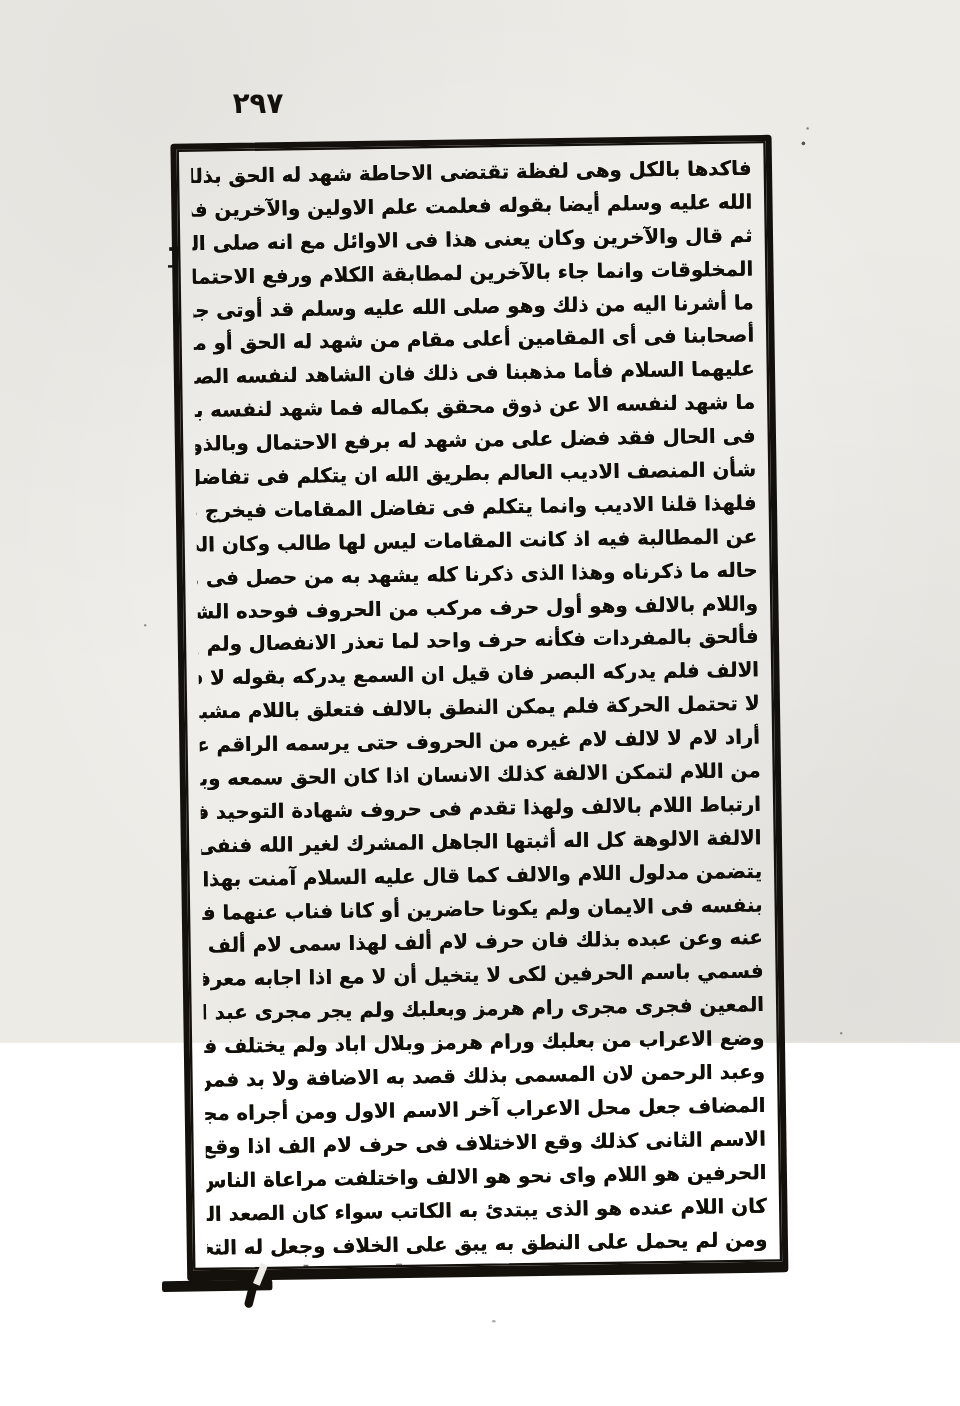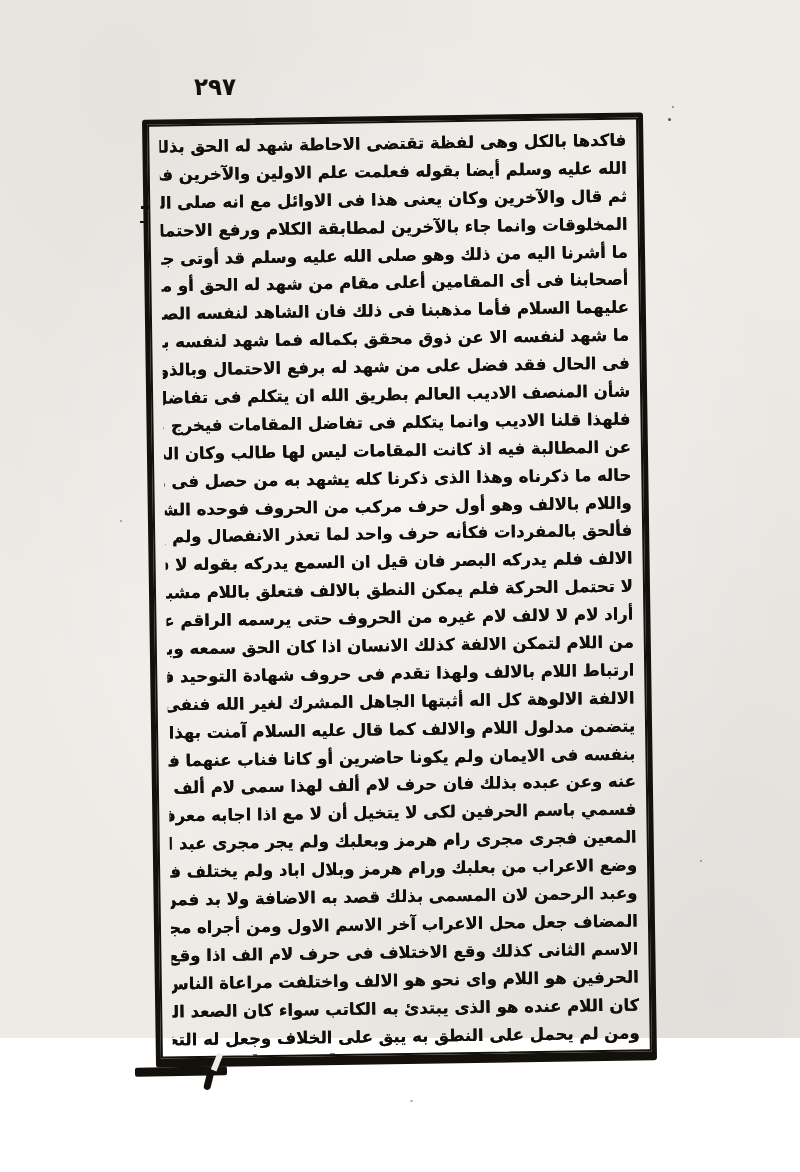--- a/index.html
+++ b/index.html
@@ -3,21 +3,21 @@
 <meta charset="utf-8">
 <style>
   html, body { margin: 0; padding: 0; }
   body {
     width: 800px; height: 1172px;
     font-family: "DejaVu Sans", sans-serif;
     overflow: hidden;
   }
   .scan {
     position: relative;
-    width: 800px; height: 1038px;
+    width: 800px; height: 869px;
     background:
       radial-gradient(ellipse at 15% 8%, rgba(0,0,0,0.035), transparent 45%),
       radial-gradient(ellipse at 90% 95%, rgba(0,0,0,0.05), transparent 55%),
       radial-gradient(ellipse at 50% 50%, rgba(255,255,255,0.5), transparent 70%),
       #edebe6;
   }
   .page-number {
     position: absolute;
     left: 190px; top: 74px;
     width: 50px;

